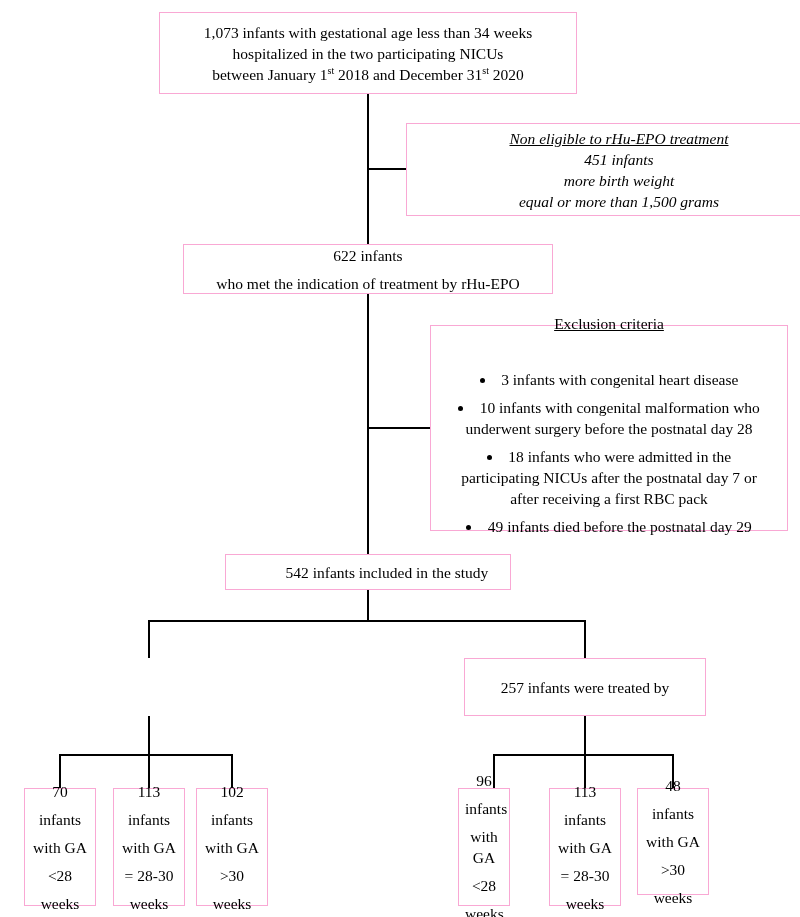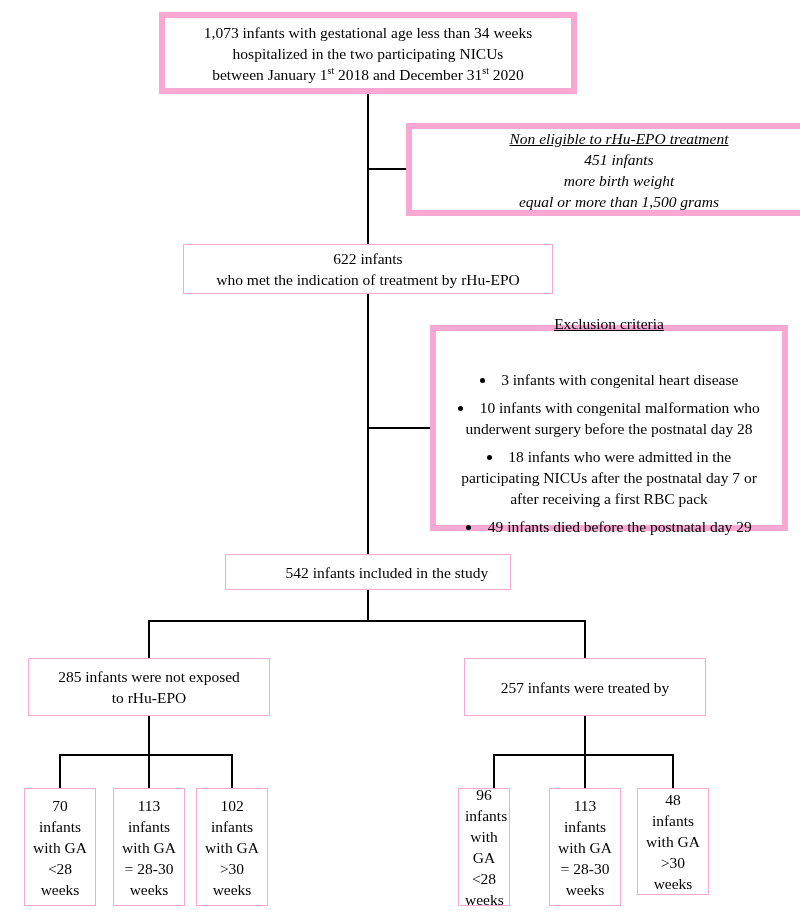--- a/index.html
+++ b/index.html
@@ -11,31 +11,31 @@
   .canvas {
     position: relative;
     width: 800px;
     height: 917px;
     background: #fff;
     margin: 0 auto;
     overflow: hidden;
   }
   .box {
     position: absolute;
-    border: 6px solid #f9a8d4;
+    border: 1px solid #f9a8d4;
     background: #fff;
     text-align: center;
     font-size: 15.5px;
     line-height: 21px;
     display: flex;
     flex-direction: column;
     justify-content: center;
     padding: 3px 6px;
   }
-  .box.thin { border-width: 1.5px; }
+  .box.thin { border-width: 1.5px; gap: 7px; }
   .ln { display: block; }
   .u { text-decoration: underline; }
   sup { font-size: 10px; vertical-align: super; line-height: 0; }
   .conn { position: absolute; background: #000; }
   ul.bullets {
     list-style-type: disc;
     list-style-position: inside;
     text-align: center;
     margin: 0;
     padding: 0 4px;
@@ -93,24 +93,20 @@
       <li>10 infants with congenital malformation who underwent surgery before the postnatal day 28</li>
       <li>18 infants who were admitted in the participating NICUs after the postnatal day 7 or after receiving a first RBC pack</li>
       <li>49 infants died before the postnatal day 29</li>
     </ul>
   </div>
 
   <div class="box thin" style="left:225px; top:554px; width:286px; height:36px;padding-left:44px;">
     <span class="ln">542 infants included in the study</span>
   </div>
 
-  <div class="box thin" style="left:28px; top:658px; width:242px; height:58px;">
-    <span class="ln">285 infants were not exposed</span>
-    <span class="ln">to rHu-EPO</span>
-  </div>
 
   <div class="box thin" style="left:464px; top:658px; width:242px; height:58px;">
     <span class="ln">257 infants were treated by</span>
   </div>
 
   <div class="box thin" style="left:24px; top:788px; width:72px; height:118px;">
     <span class="ln">70</span>
     <span class="ln">infants</span>
     <span class="ln">with GA</span>
     <span class="ln">&lt;28</span>

